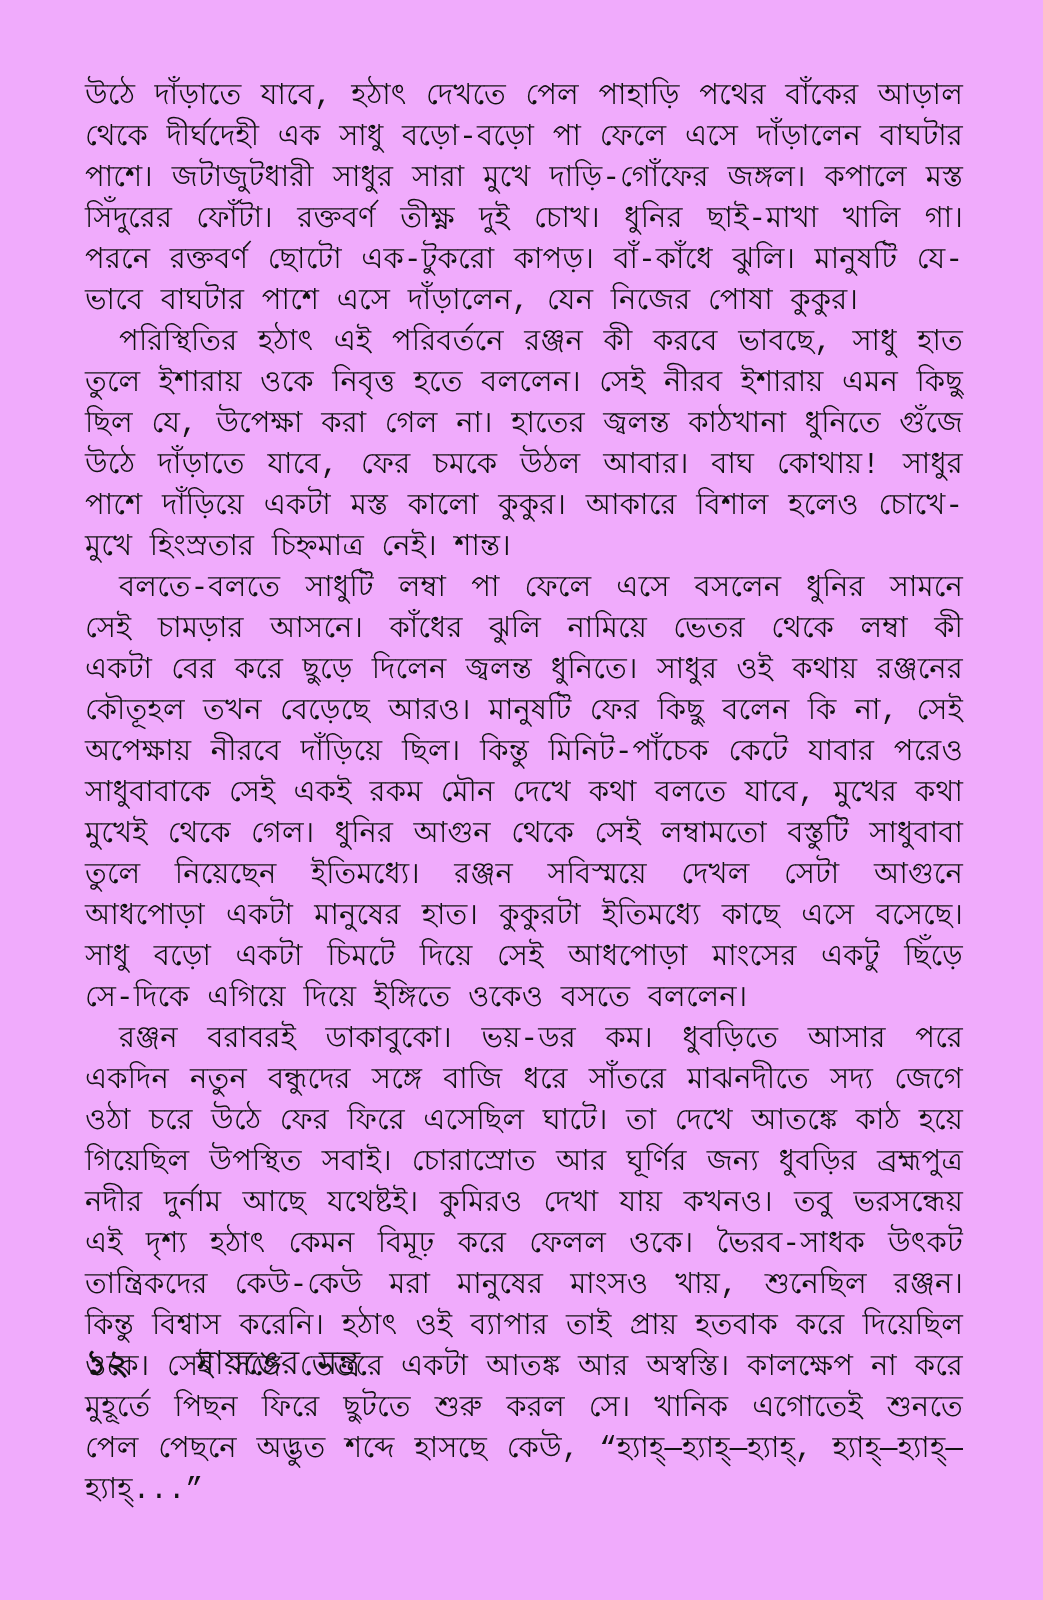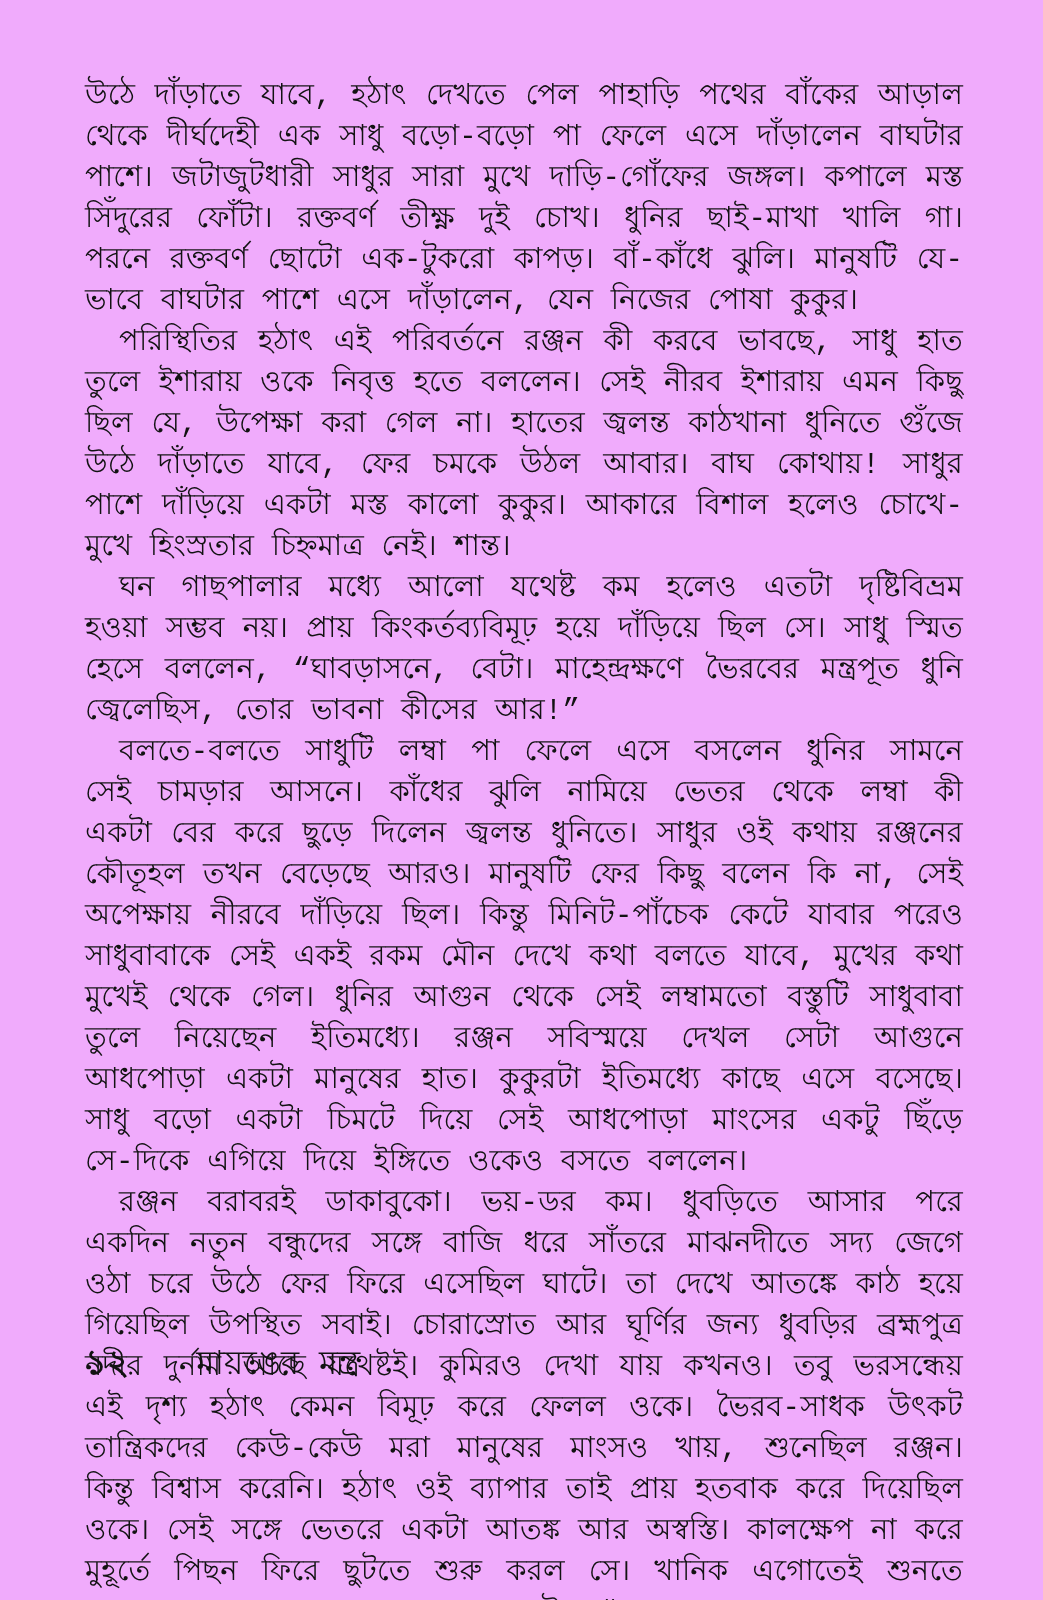--- a/index.html
+++ b/index.html
@@ -53,21 +53,20 @@
   }
 </style>
 </head>
 <body>
 
 <div class="page">
 
   <div class="text-block">
     <p class="no-indent">উঠে দাঁড়াতে যাবে, হঠাৎ দেখতে পেল পাহাড়ি পথের বাঁকের আড়াল থেকে দীর্ঘদেহী এক সাধু বড়ো-বড়ো পা ফেলে এসে দাঁড়ালেন বাঘটার পাশে। জটাজুটধারী সাধুর সারা মুখে দাড়ি-গোঁফের জঙ্গল। কপালে মস্ত সিঁদুরের ফোঁটা। রক্তবর্ণ তীক্ষ্ণ দুই চোখ। ধুনির ছাই-মাখা খালি গা। পরনে রক্তবর্ণ ছোটো এক-টুকরো কাপড়। বাঁ-কাঁধে ঝুলি। মানুষটি যে-ভাবে বাঘটার পাশে এসে দাঁড়ালেন, যেন নিজের পোষা কুকুর।</p>
     <p>পরিস্থিতির হঠাৎ এই পরিবর্তনে রঞ্জন কী করবে ভাবছে, সাধু হাত তুলে ইশারায় ওকে নিবৃত্ত হতে বললেন। সেই নীরব ইশারায় এমন কিছু ছিল যে, উপেক্ষা করা গেল না। হাতের জ্বলন্ত কাঠখানা ধুনিতে গুঁজে উঠে দাঁড়াতে যাবে, ফের চমকে উঠল আবার। বাঘ কোথায়! সাধুর পাশে দাঁড়িয়ে একটা মস্ত কালো কুকুর। আকারে বিশাল হলেও চোখে-মুখে হিংস্রতার চিহ্নমাত্র নেই। শান্ত।</p>
-    <p>ঘন গাছপালার মধ্যে আলো যথেষ্ট কম হলেও এতটা দৃষ্টিবিভ্রম হওয়া সম্ভব নয়। প্রায় কিংকর্তব্যবিমূঢ় হয়ে দাঁড়িয়ে ছিল সে। সাধু স্মিত হেসে বললেন, “ঘাবড়াসনে, বেটা। মাহেন্দ্রক্ষণে ভৈরবের মন্ত্রপূত ধুনি জ্বেলেছিস, তোর ভাবনা কীসের আর!”</p>
     <p>বলতে-বলতে সাধুটি লম্বা পা ফেলে এসে বসলেন ধুনির সামনে সেই চামড়ার আসনে। কাঁধের ঝুলি নামিয়ে ভেতর থেকে লম্বা কী একটা বের করে ছুড়ে দিলেন জ্বলন্ত ধুনিতে। সাধুর ওই কথায় রঞ্জনের কৌতূহল তখন বেড়েছে আরও। মানুষটি ফের কিছু বলেন কি না, সেই অপেক্ষায় নীরবে দাঁড়িয়ে ছিল। কিন্তু মিনিট-পাঁচেক কেটে যাবার পরেও সাধুবাবাকে সেই একই রকম মৌন দেখে কথা বলতে যাবে, মুখের কথা মুখেই থেকে গেল। ধুনির আগুন থেকে সেই লম্বামতো বস্তুটি সাধুবাবা তুলে নিয়েছেন ইতিমধ্যে। রঞ্জন সবিস্ময়ে দেখল সেটা আগুনে আধপোড়া একটা মানুষের হাত। কুকুরটা ইতিমধ্যে কাছে এসে বসেছে। সাধু বড়ো একটা চিমটে দিয়ে সেই আধপোড়া মাংসের একটু ছিঁড়ে সে-দিকে এগিয়ে দিয়ে ইঙ্গিতে ওকেও বসতে বললেন।</p>
     <p>রঞ্জন বরাবরই ডাকাবুকো। ভয়-ডর কম। ধুবড়িতে আসার পরে একদিন নতুন বন্ধুদের সঙ্গে বাজি ধরে সাঁতরে মাঝনদীতে সদ্য জেগে ওঠা চরে উঠে ফের ফিরে এসেছিল ঘাটে। তা দেখে আতঙ্কে কাঠ হয়ে গিয়েছিল উপস্থিত সবাই। চোরাস্রোত আর ঘূর্ণির জন্য ধুবড়ির ব্রহ্মপুত্র নদীর দুর্নাম আছে যথেষ্টই। কুমিরও দেখা যায় কখনও। তবু ভরসন্ধেয় এই দৃশ্য হঠাৎ কেমন বিমূঢ় করে ফেলল ওকে। ভৈরব-সাধক উৎকট তান্ত্রিকদের কেউ-কেউ মরা মানুষের মাংসও খায়, শুনেছিল রঞ্জন। কিন্তু বিশ্বাস করেনি। হঠাৎ ওই ব্যাপার তাই প্রায় হতবাক করে দিয়েছিল ওকে। সেই সঙ্গে ভেতরে একটা আতঙ্ক আর অস্বস্তি। কালক্ষেপ না করে মুহূর্তে পিছন ফিরে ছুটতে শুরু করল সে। খানিক এগোতেই শুনতে পেল পেছনে অদ্ভুত শব্দে হাসছে কেউ, “হ্যাহ্‌—হ্যাহ্‌—হ্যাহ্‌, হ্যাহ্‌—হ্যাহ্‌—হ্যাহ্‌...”</p>
   </div>
 
   <div class="footer">
     <span class="page-number">১২</span>
     <span class="running-title">মায়ঙের মন্ত্র</span>
   </div>
 
 </div>

